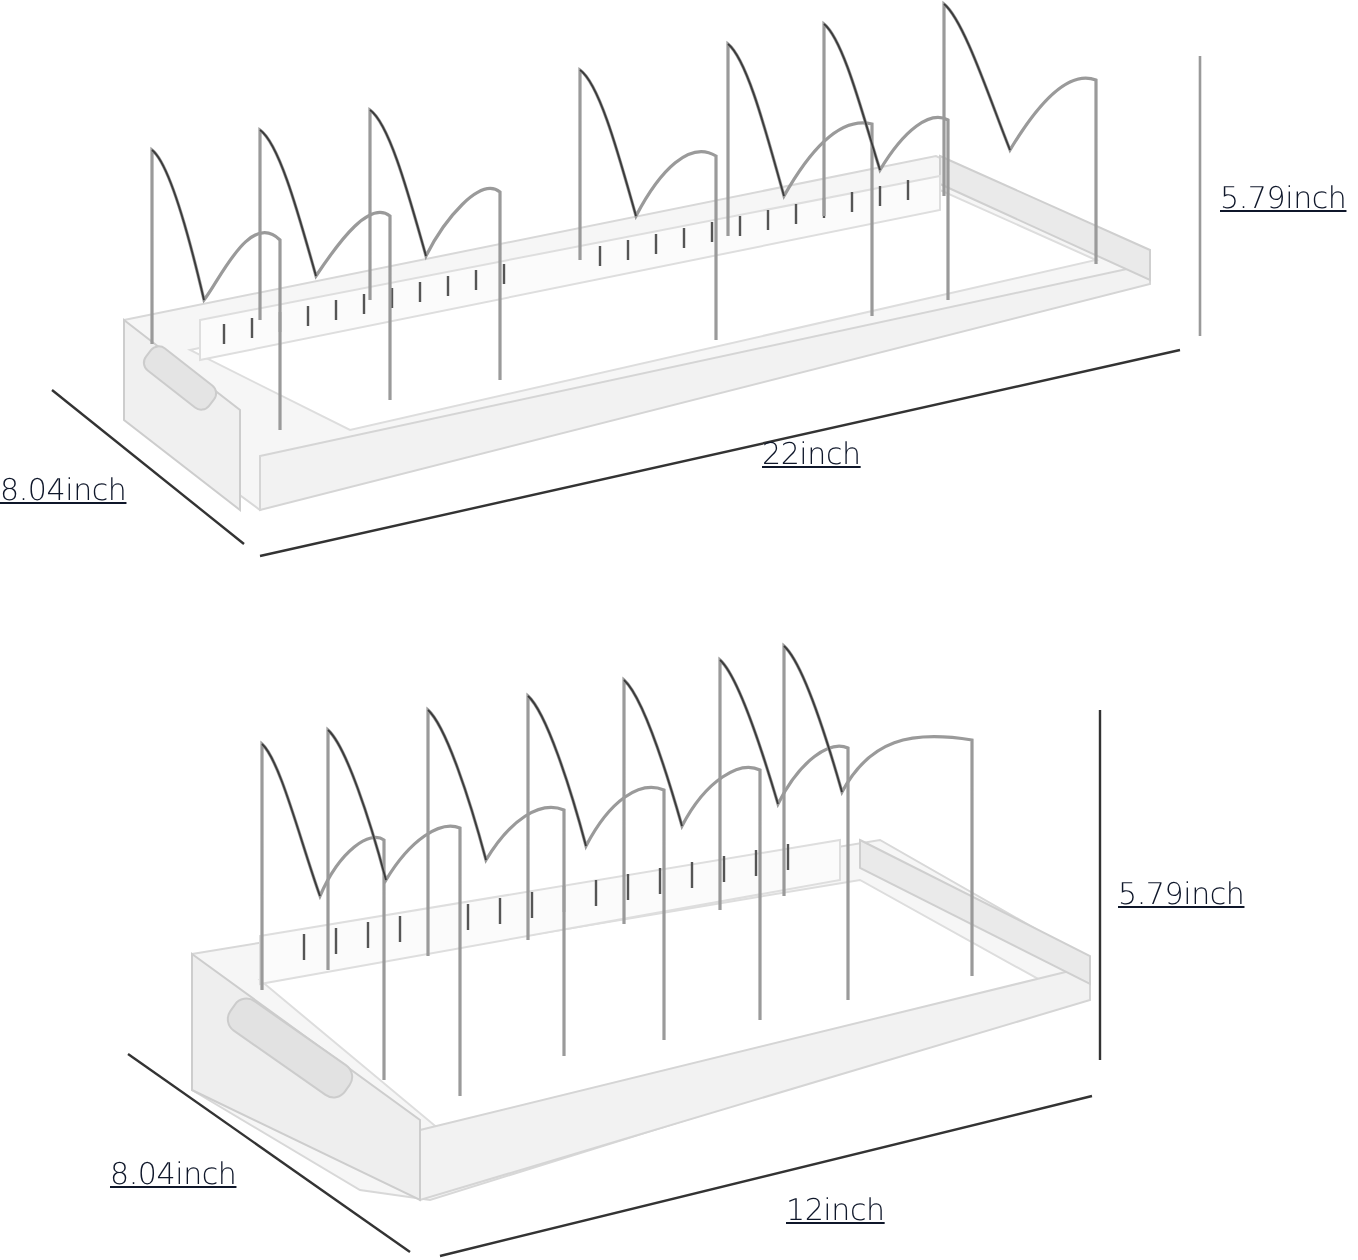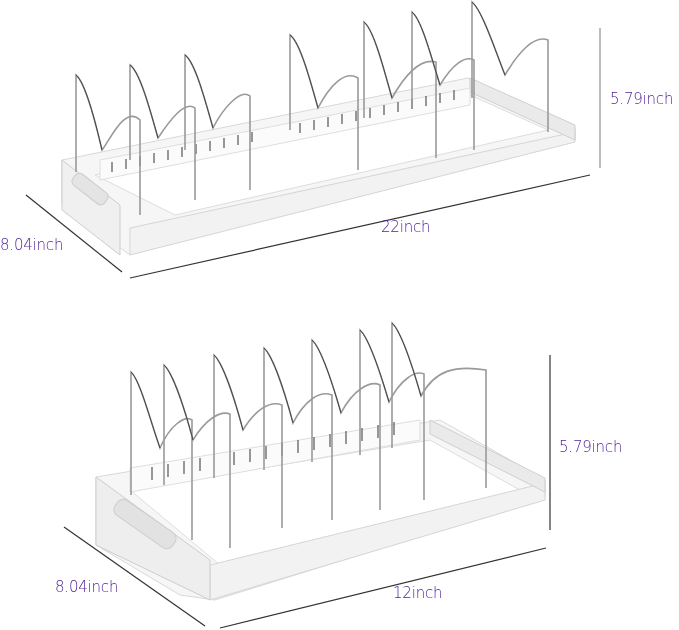--- a/index.html
+++ b/index.html
@@ -1,20 +1,20 @@
 <!DOCTYPE html>
 <html><head>
   <meta charset="utf-8">
   <style>
     html, body { margin: 0; padding: 0; background: #ffffff; }
     body { width: 679px; height: 630px; position: relative; overflow: hidden;
            font-family: "DejaVu Sans", "Liberation Sans", sans-serif; }
     .canvas { position: absolute; left: 0; top: 0; width: 679px; height: 630px; }
-    .dim-label { position: absolute; font-size: 15px; color: #4c1d95; font-weight: 300;
-                 letter-spacing: -0.2px; white-space: nowrap; line-height: 1; }
+    .dim-label { position: absolute; font-size: 15px; color: #0f172a; font-weight: 300;
+                 letter-spacing: -0.2px; white-space: nowrap; line-height: 1; text-decoration: underline; }
     svg { position: absolute; left: 0; top: 0; }
   </style>
 </head>
 <body>
 
 <div class="canvas">
 
   <svg width="679" height="630" viewBox="0 0 679 630">
 
     <g>
@@ -129,14 +129,14 @@
     <line x1="64" y1="527" x2="205" y2="626" stroke="#333" stroke-width="1.2"></line>
     <line x1="220" y1="628" x2="546" y2="548" stroke="#333" stroke-width="1.2"></line>
   </svg>
 
   <div class="dim-label" style="left:610px; top:92px;">5.79inch</div>
   <div class="dim-label" style="left:0px; top:238px;">8.04inch</div>
   <div class="dim-label" style="left:381px; top:220px;">22inch</div>
 
   <div class="dim-label" style="left:559px; top:440px;">5.79inch</div>
   <div class="dim-label" style="left:55px; top:580px;">8.04inch</div>
-  <div class="dim-label" style="left:393px; top:586px;">12inch</div>
+  <div class="dim-label" style="left:393px; top:598px;">12inch</div>
 </div>
 
 </body></html>

